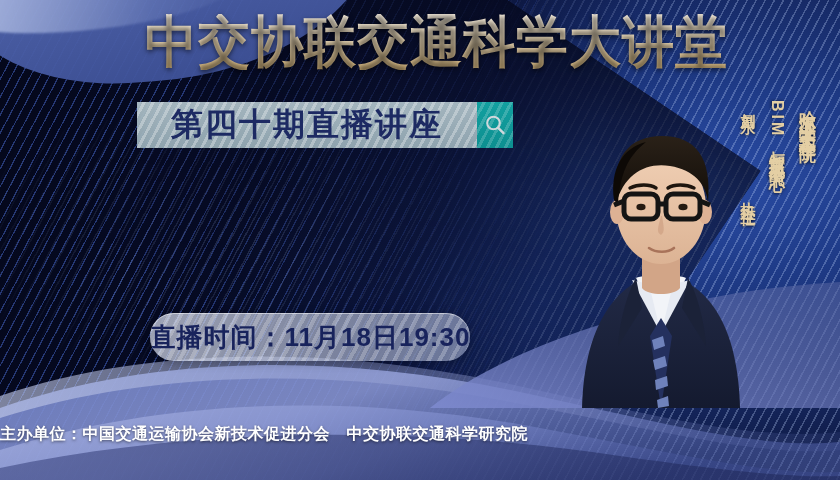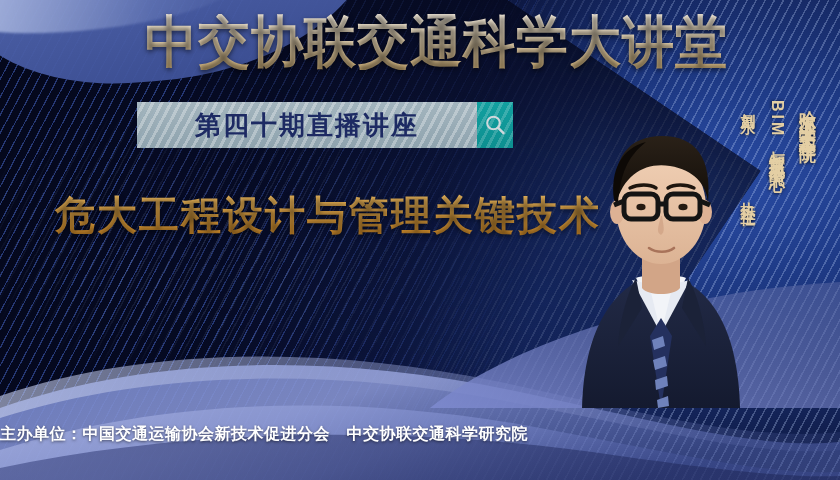--- a/index.html
+++ b/index.html
@@ -116,21 +116,21 @@
   }
   .subtitle-bar::after{
     content:"";position:absolute;inset:0;
     background:repeating-linear-gradient(118deg,
        rgba(255,255,255,0) 0px, rgba(255,255,255,0) 5px,
        rgba(255,255,255,.30) 5px, rgba(255,255,255,.30) 8px);
     pointer-events:none;
   }
   .subtitle-text{
     position:relative;z-index:2;
-    font-size:26px;font-weight:bold;color:#1d2a63;letter-spacing:2px;
+    font-size:32px;font-weight:bold;color:#1d2a63;letter-spacing:2px;
   }
   .search-box{
     position:absolute;left:477px;top:102px;
     width:36px;height:46px;
     background:linear-gradient(180deg,#13a0a0,#0d8f90);
     display:flex;align-items:center;justify-content:center;
     overflow:hidden;
   }
   .search-box::after{
     content:"";position:absolute;inset:0;
@@ -332,22 +332,24 @@
   <div class="subtitle-bar">
     <span class="subtitle-text">第四十期直播讲座</span>
   </div>
   <div class="search-box">
     <svg width="22" height="22" viewBox="0 0 22 22">
       <circle cx="9.5" cy="9" r="6.3" fill="none" stroke="#cfd8dc" stroke-width="2.1"></circle>
       <line x1="14.2" y1="13.8" x2="19.5" y2="19.2" stroke="#cfd8dc" stroke-width="2.4" stroke-linecap="round"></line>
     </svg>
   </div>
 
-  <div class="headline">危大工程设计与管理关键技术</div>
-
+
+  <div class="time-pill">
+    <span class="time-text">直播时间：11月18日19:30</span>
+  </div>
 
   <div class="vcol vcol-org">哈尔滨工业大学土木工程学院</div>
   <div class="vcol vcol-center"><span class="upright-latin">BIM</span><span>与智慧工地研究中心</span></div>
   <div class="vcol vcol-name">刘昌永</div>
   <div class="vcol vcol-role">执行主任</div>
 
   <div class="footer">主办单位：中国交通运输协会新技术促进分会　中交协联交通科学研究院</div>
 
 </div>
 

